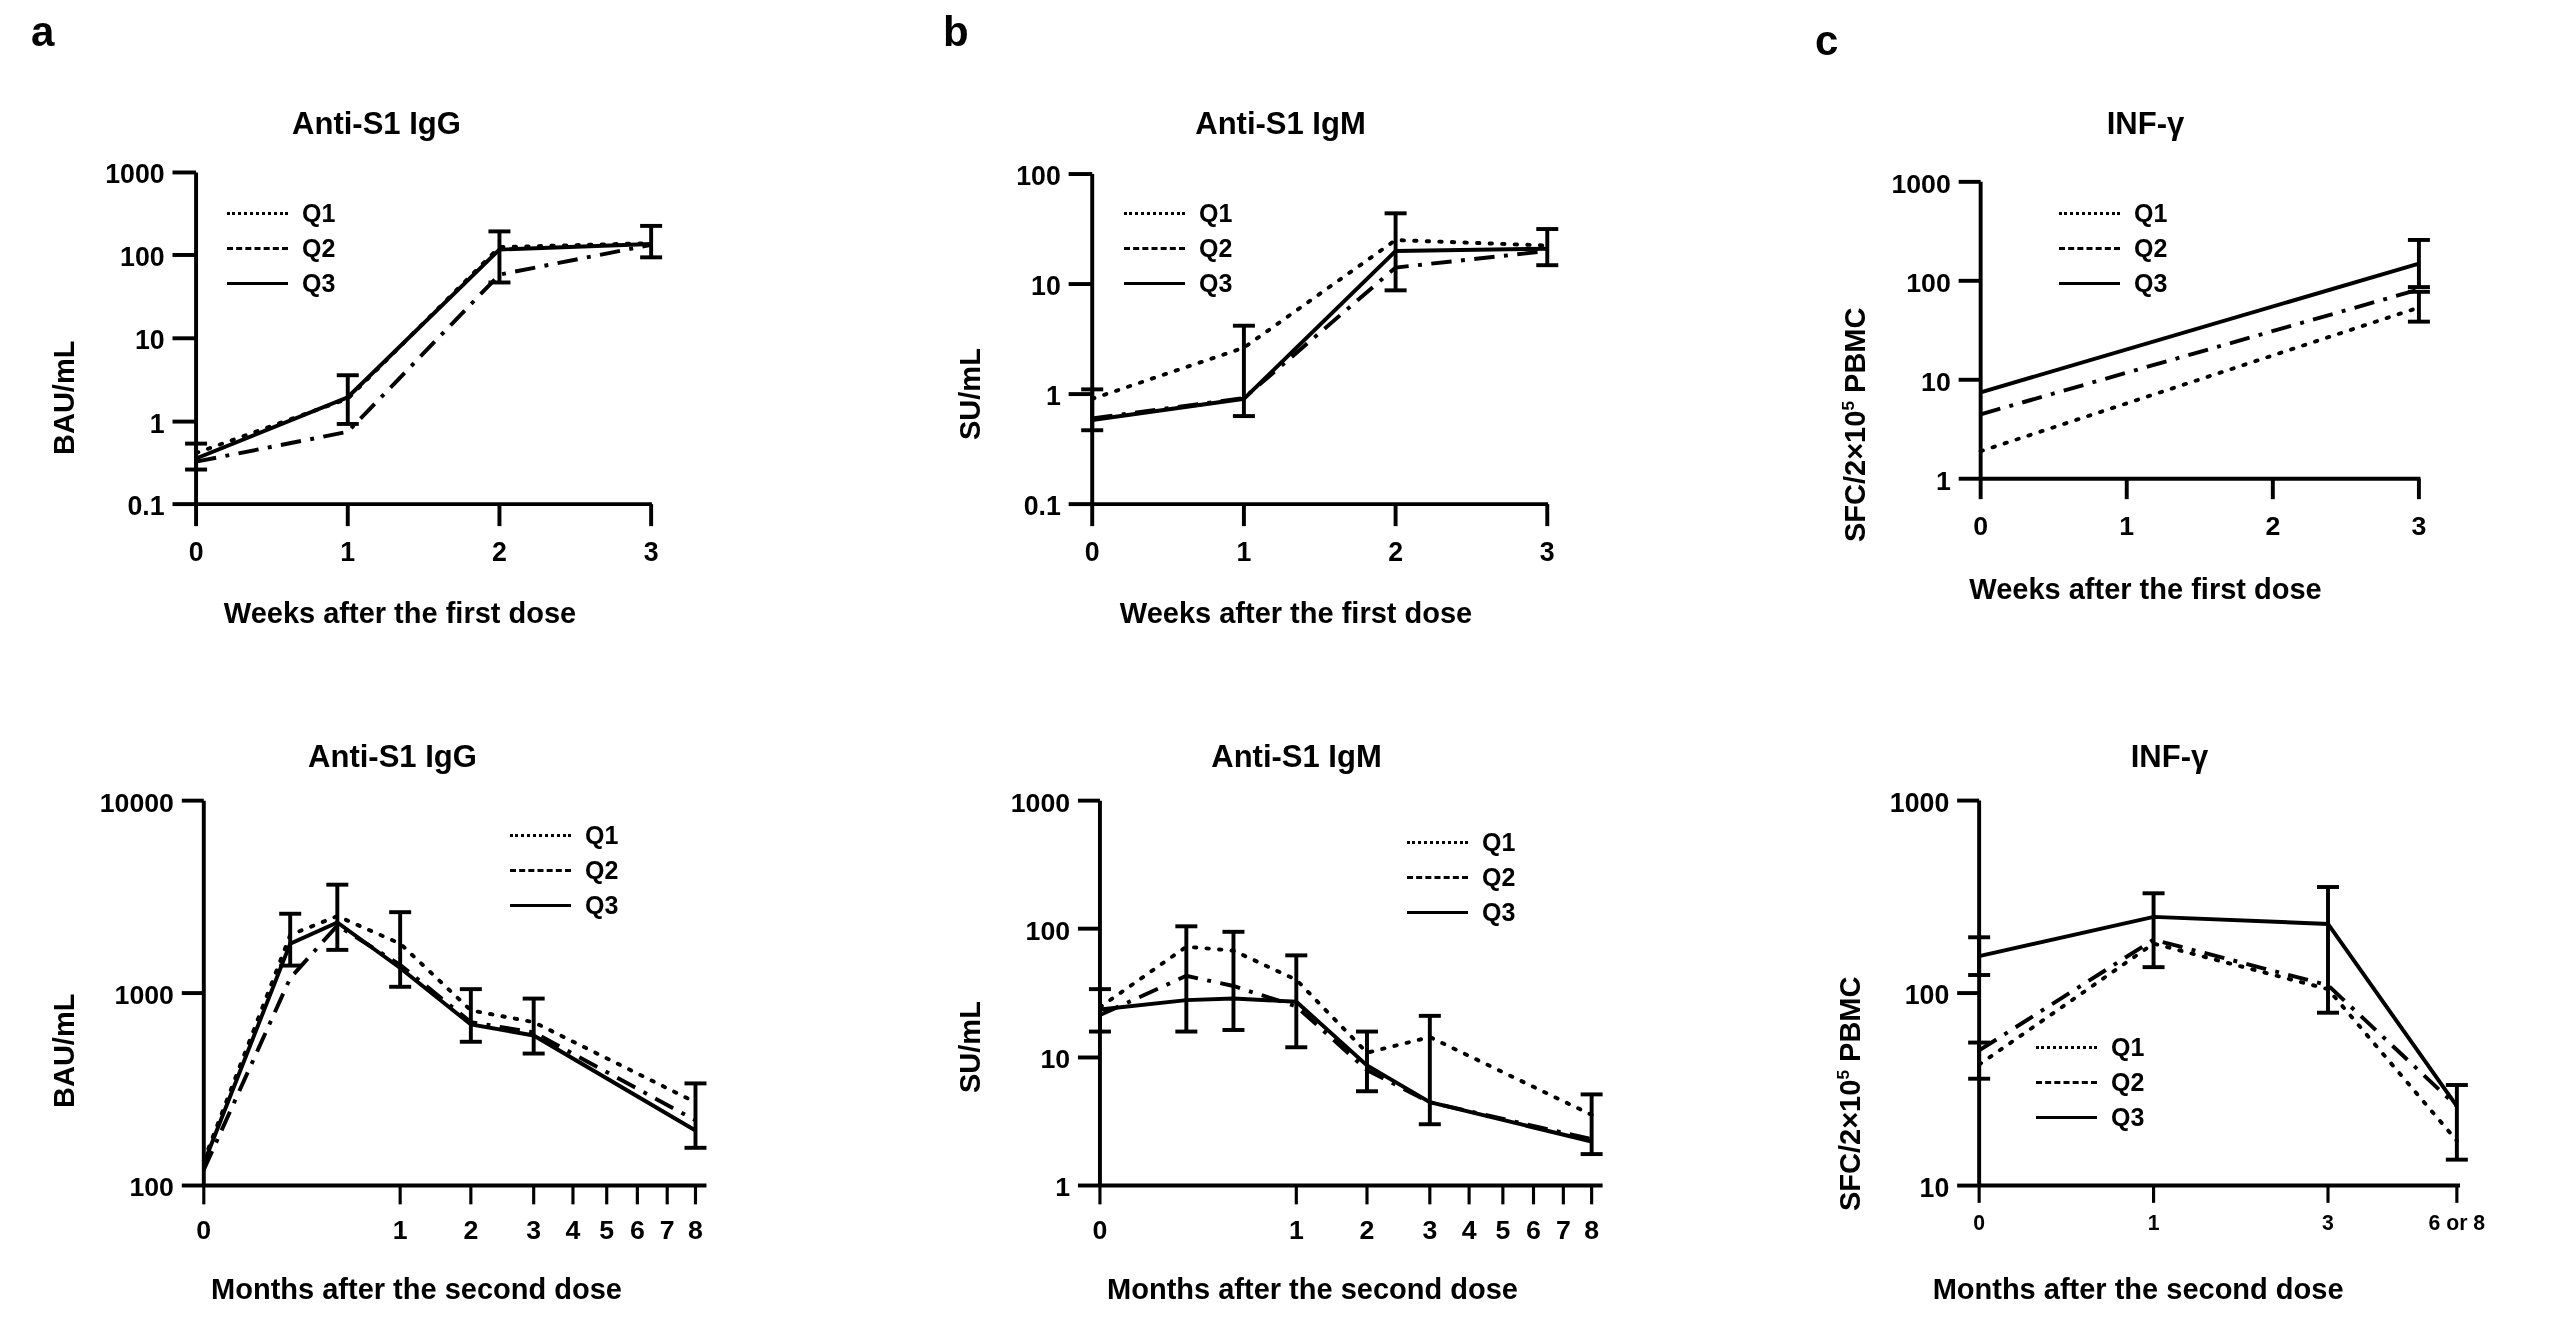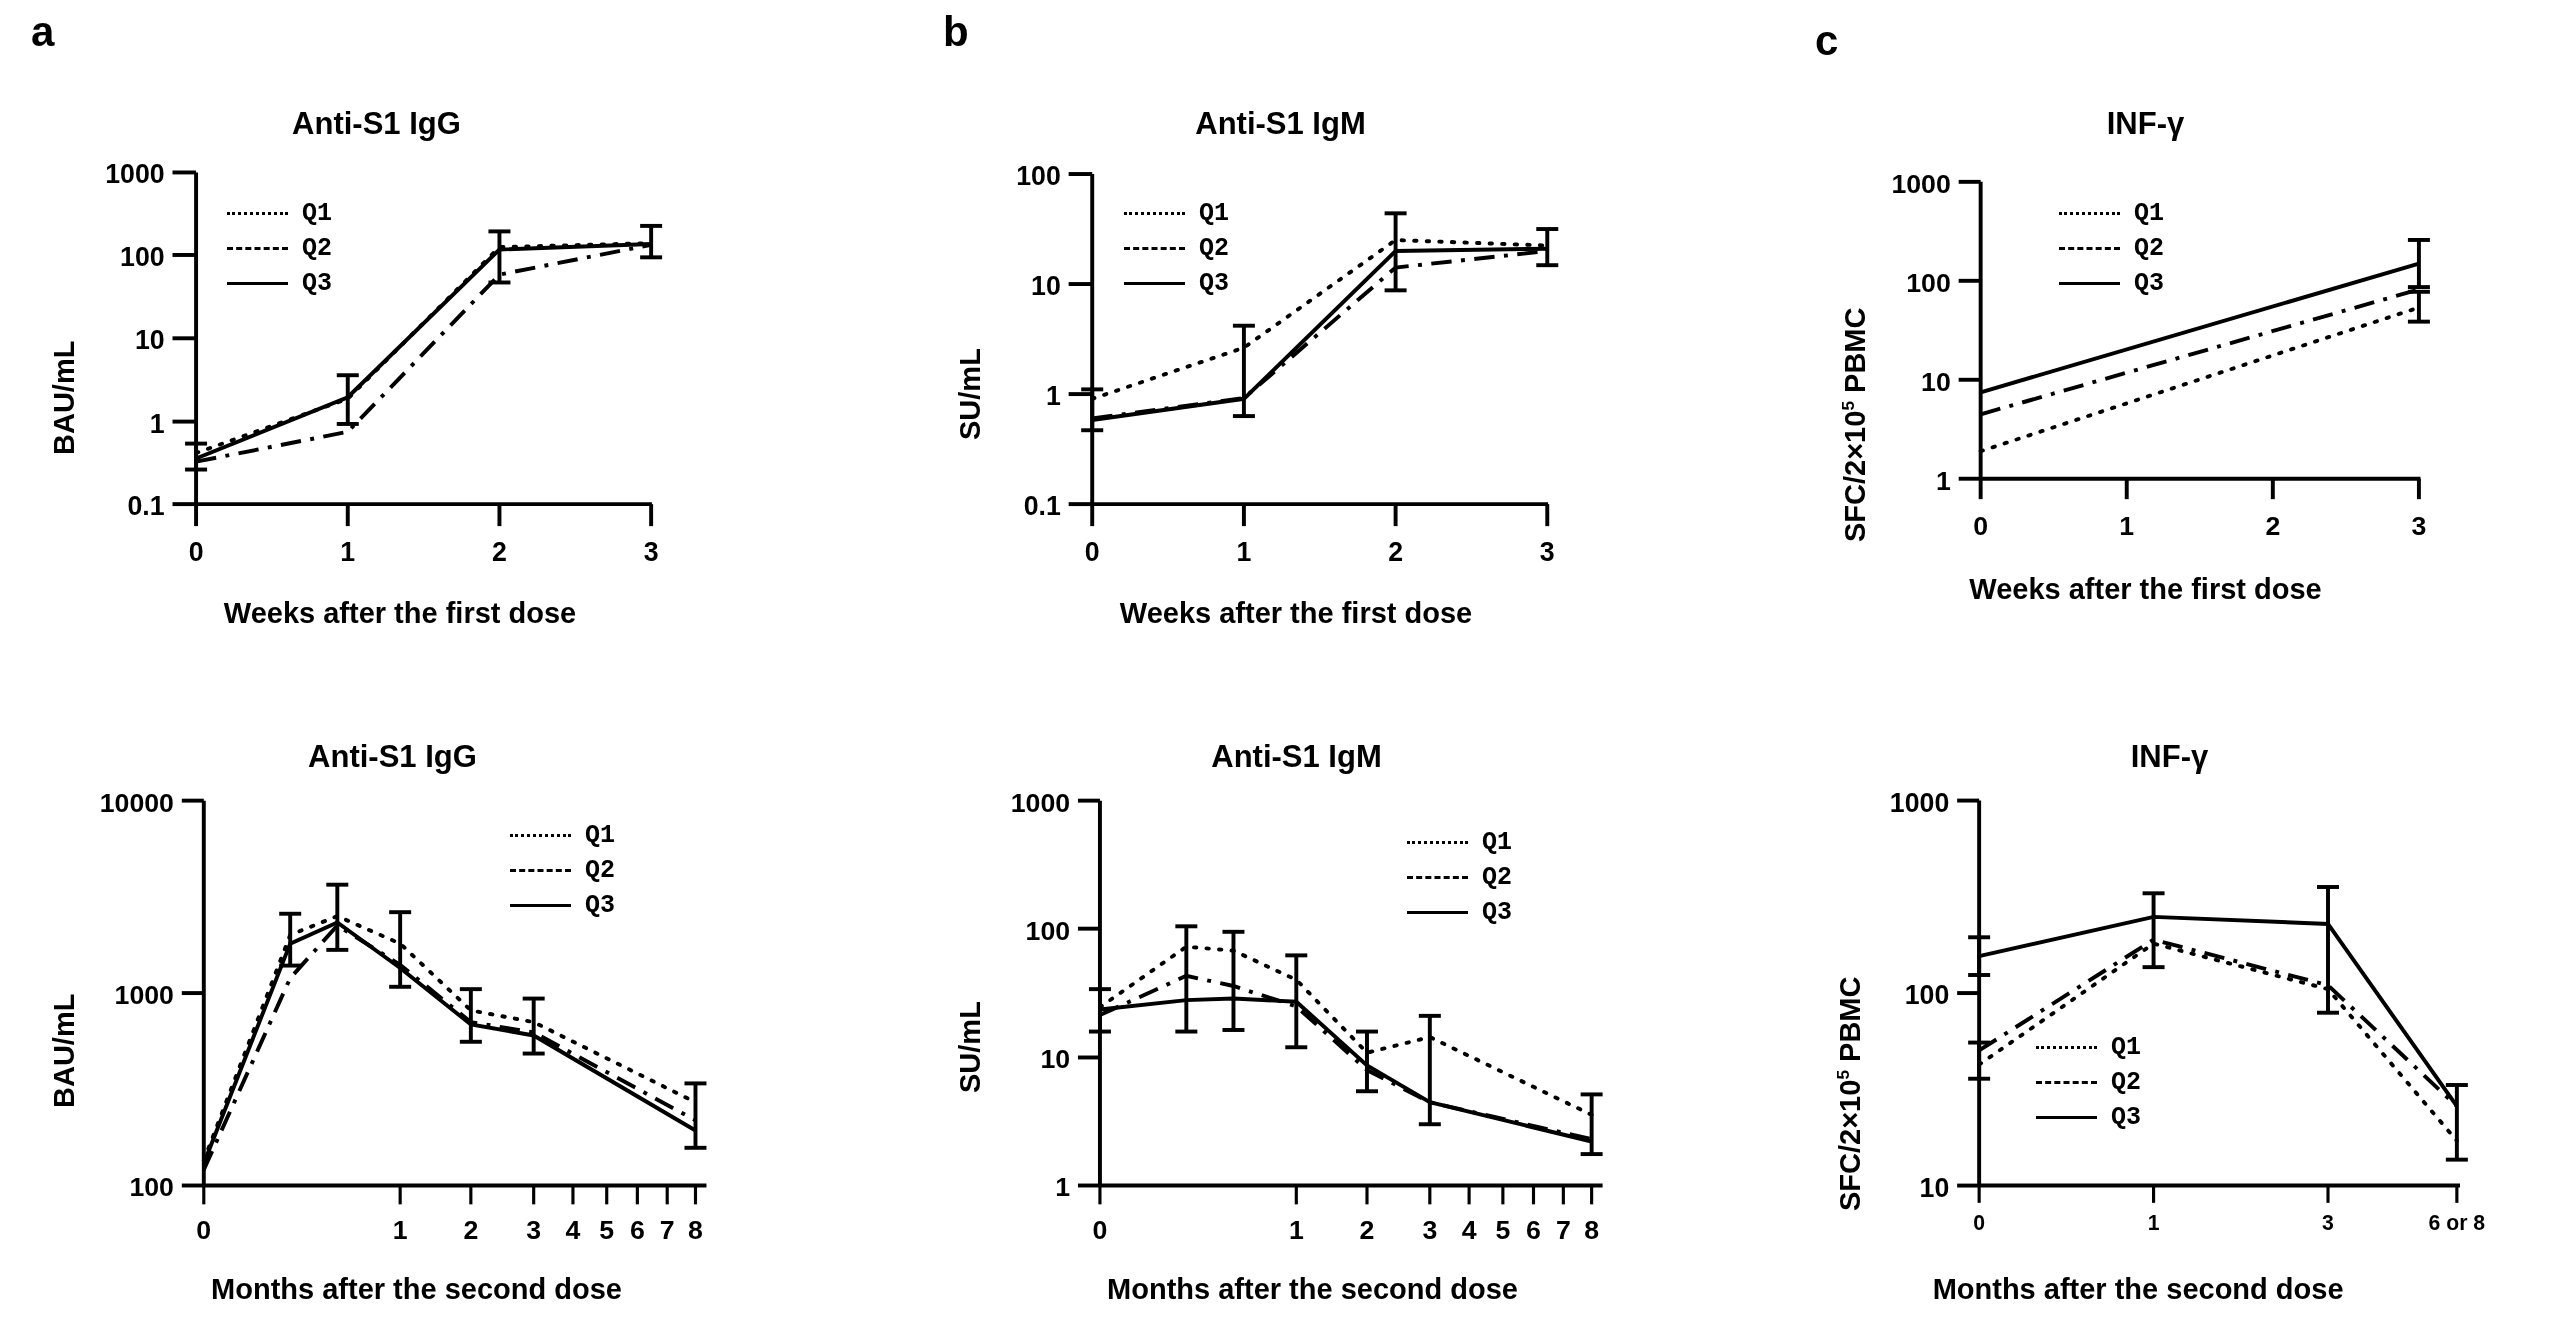--- a/index.html
+++ b/index.html
@@ -13,21 +13,21 @@
   .axis-label-x{position:absolute;text-align:center;font-size:29px;font-weight:bold;white-space:nowrap;}
   .axis-label-y{position:absolute;font-size:29px;font-weight:bold;white-space:nowrap;transform:rotate(-90deg);transform-origin:left top;}
   .tick-text{font-size:34px;font-weight:bold;font-family:"Liberation Sans",sans-serif;}
   .tick-text-sm{font-size:27px;font-weight:bold;font-family:"Liberation Sans",sans-serif;}
   .legend{position:absolute;font-size:25px;font-weight:bold;}
   .legend-row{display:flex;align-items:center;height:35px;}
   .legend-key{width:61px;height:0;border-top-width:3.1px;border-color:#000;margin-right:14px;}
   .k-dot{border-top-style:dotted;}
   .k-dash{border-top-style:dashed;}
   .k-solid{border-top-style:solid;}
-  .legend-label{line-height:1;font-family:Liberation Mono, monospace;}
+  .legend-label{line-height:1;}
   .sup{font-size:17.3px;vertical-align:super;}
 </style>
 </head>
 <body>
 
 <div class="page">
 
   <div class="panel-letter" style="left:31px;top:7.9px;">a</div>
   <div class="panel-letter" style="left:943px;top:7.9px;">b</div>
   <div class="panel-letter" style="left:1815px;top:17.3px;">c</div>

